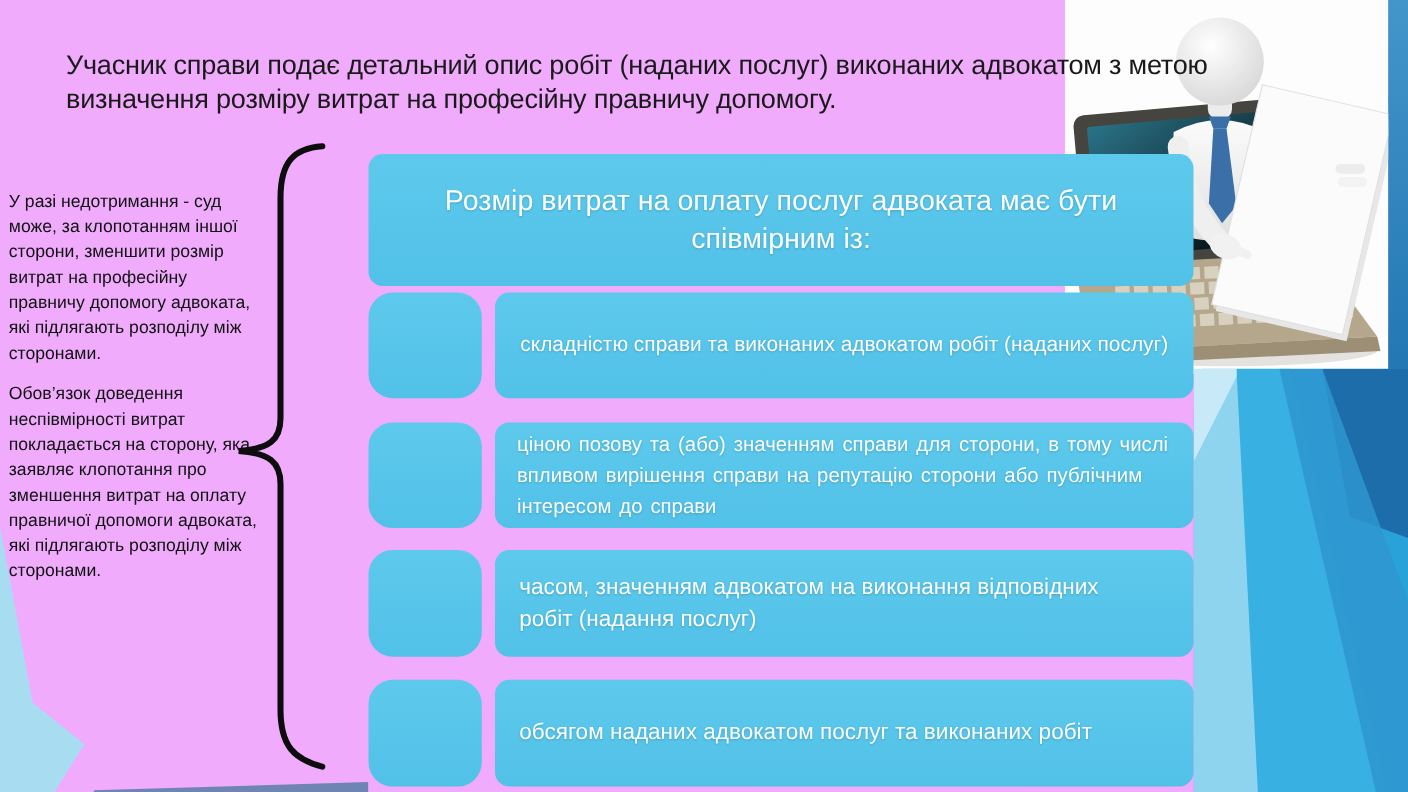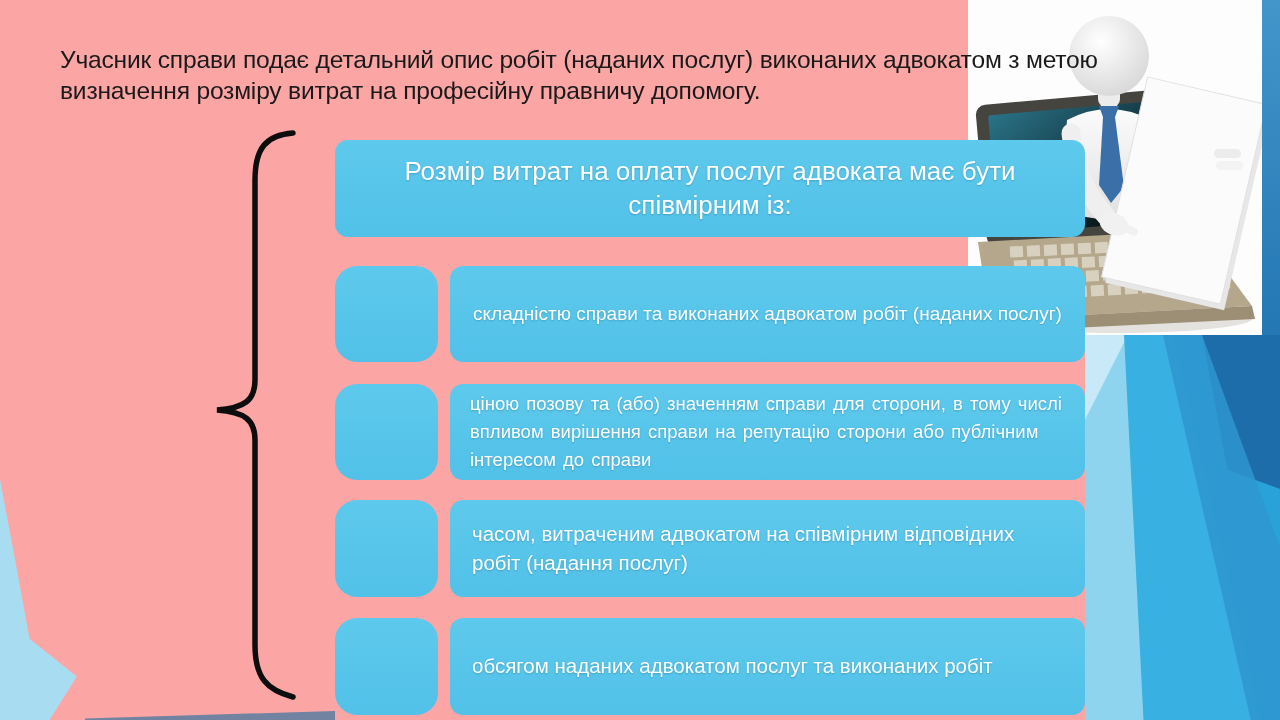--- a/index.html
+++ b/index.html
@@ -1,17 +1,17 @@
 <!DOCTYPE html>
 <html><head>
 <meta charset="utf-8">
 <style>
   html,body{margin:0;padding:0;background:#888;}
   .slide{
-    position:relative;width:1280px;height:720px;background:#fca5a5;
+    position:relative;width:1280px;height:720px;background:#f0abfc;
     overflow:hidden;font-family:"Liberation Sans","DejaVu Sans",sans-serif;
   }
   
   .right-band{
     position:absolute;right:0;top:0;width:18px;height:720px;z-index:1;
     background:linear-gradient(180deg,#4396ca 0%,#2478b4 45%,#1d6fae 100%);
   }
   .corner-cluster{
     position:absolute;left:1085px;top:335px;width:195px;height:385px;z-index:2;overflow:hidden;
   }
@@ -45,21 +45,21 @@
   .left-note p{margin:0 0 14px 0;}
   
   .brace{position:absolute;left:205px;top:125px;width:100px;height:580px;z-index:3;}
   
   .box{
     position:absolute;background:linear-gradient(180deg,#5dc9ec,#52c1e8);
     border-radius:13px;color:#fff;display:flex;align-items:center;z-index:3;
     text-shadow:0 1px 2px rgba(0,60,90,.25);
   }
   .hdr{
-    left:335px;top:140px;width:750px;height:97px;justify-content:center;text-align:center;
+    left:335px;top:140px;width:750px;height:120px;justify-content:center;text-align:center;
     font-size:26px;line-height:1.3;padding:0 55px;box-sizing:border-box;border-radius:13px;
   }
   .sq{
     position:absolute;left:335px;width:103px;background:linear-gradient(180deg,#5dc9ec,#52c1e8);
     border-radius:22px;z-index:3;
   }
   .itm{left:450px;width:635px;box-sizing:border-box;}
   .r1{top:266px;height:96px;}
   .r2{top:384px;height:96px;}
   .r3{top:500px;height:97px;}
@@ -127,20 +127,22 @@
     </g>
     <rect x="246" y="149" width="27" height="9" rx="4.5" fill="#ececec"></rect>
     <rect x="248" y="161" width="27" height="9" rx="4.5" fill="#f3f3f3"></rect>
     <ellipse cx="146" cy="224" rx="15" ry="11" fill="#f1f1f1" transform="rotate(24 146 224)"></ellipse>
     <rect x="152" y="221" width="21" height="8" rx="4" fill="#f1f1f1" transform="rotate(24 152 221)"></rect>
   </svg>
 
   <div class="title">Учасник справи подає детальний опис робіт (наданих послуг) виконаних адвокатом з метою визначення розміру витрат на професійну правничу допомогу.</div>
 
   <div class="left-note">
+    <p>У разі недотримання - суд може, за клопотанням іншої сторони, зменшити розмір витрат на професійну правничу допомогу адвоката, які підлягають розподілу між сторонами.</p>
+    <p>Обов’язок доведення неспівмірності витрат покладається на сторону, яка заявляє клопотання про зменшення витрат на оплату правничої допомоги адвоката, які підлягають розподілу між сторонами.</p>
   </div>
 
   <svg class="brace" viewBox="0 0 100 580">
     <path d="M 88 8 C 62 10 50 22 50 55 L 50 255 C 50 275 40 283 12 285
              C 40 287 50 295 50 315 L 50 520 C 50 553 62 565 88 572" fill="none" stroke="#0d0d0d" stroke-width="5.5" stroke-linecap="round"></path>
   </svg>
 
   <div>
     <div class="box hdr">
       <span>Розмір витрат на оплату послуг адвоката має бути співмірним із:</span>
@@ -151,21 +153,21 @@
       <span>складністю справи та виконаних адвокатом робіт (наданих послуг)</span>
     </div>
 
     <div class="sq r2"></div>
     <div class="box itm r2">
       <span>ціною позову та (або) значенням справи для сторони, в тому числі впливом вирішення справи на репутацію сторони або публічним інтересом до справи</span>
     </div>
 
     <div class="sq r3"></div>
     <div class="box itm r3">
-      <span>часом, витраченим адвокатом на співмірним відповідних робіт (надання послуг)</span>
+      <span>часом, значенням адвокатом на виконання відповідних робіт (надання послуг)</span>
     </div>
 
     <div class="sq r4"></div>
     <div class="box itm r4">
       <span>обсягом наданих адвокатом послуг та виконаних робіт</span>
     </div>
   </div>
 
 </div>
 

